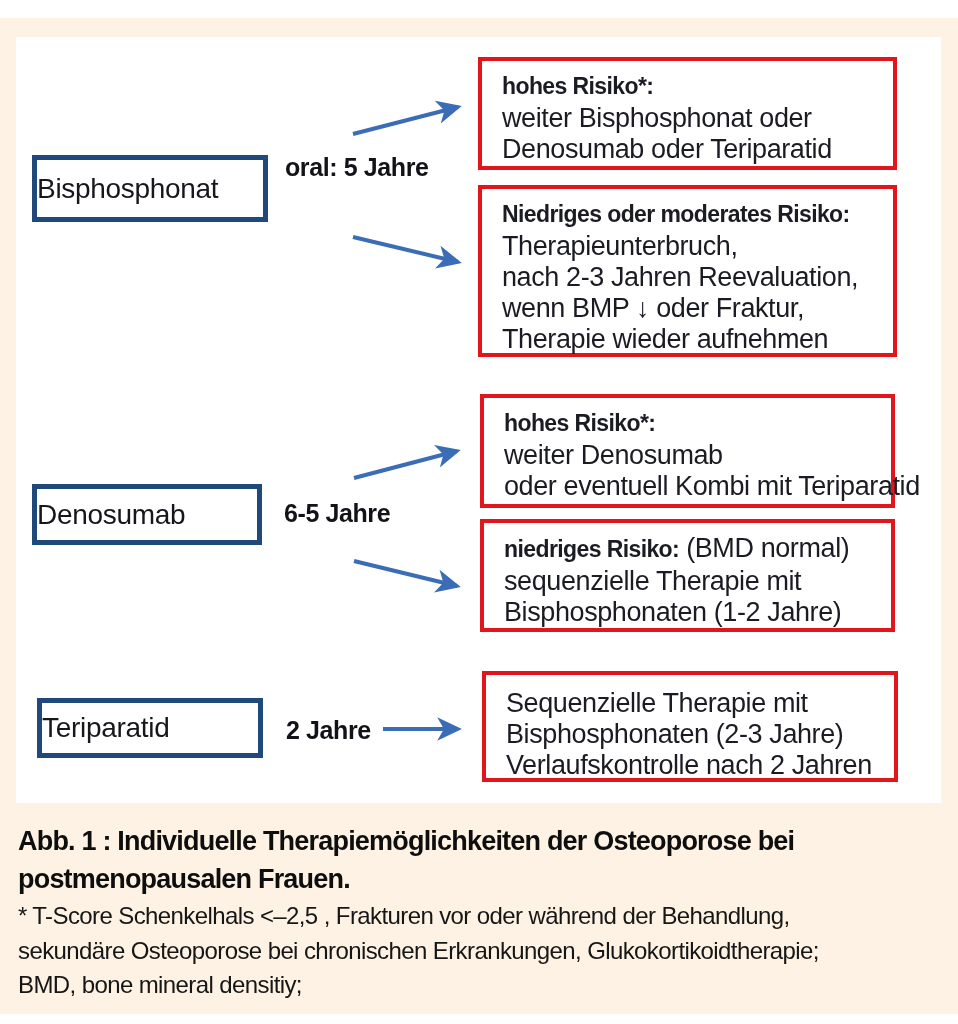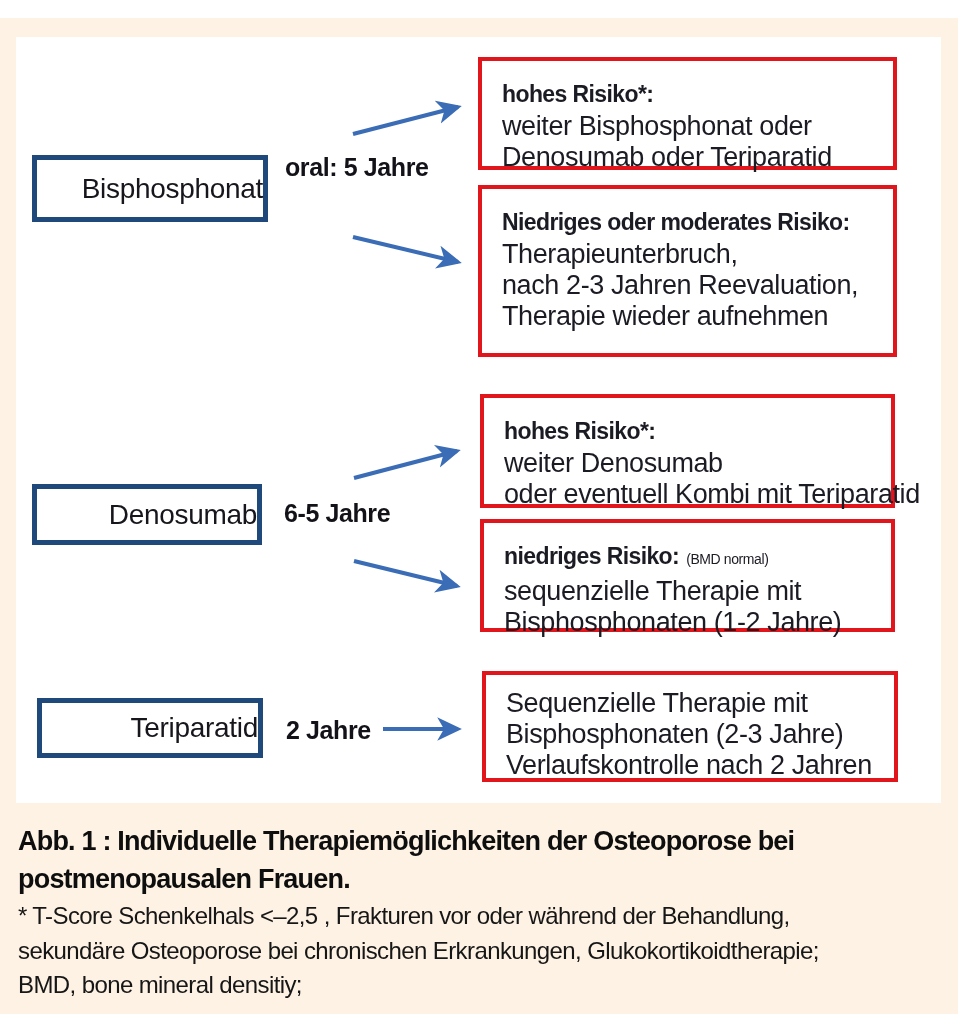--- a/index.html
+++ b/index.html
@@ -7,36 +7,36 @@
     width:958px;height:1024px;position:relative;background:#ffffff;
     font-family:"Liberation Sans", sans-serif;
     -webkit-font-smoothing:antialiased;
   }
   #stage{position:absolute;left:0;top:0;width:958px;height:1024px;overflow:hidden;}
   .cream{position:absolute;left:0;top:18px;width:958px;height:996px;background:#fdf2e3;}
   .panel{position:absolute;left:16px;top:37px;width:925px;height:766px;background:#ffffff;}
 
   .drugbox{
     position:absolute;background:#ffffff;border:5px solid #20497b;
-    display:flex;align-items:center;justify-content:flex-end;
+    display:flex;align-items:center;justify-content:flex-start;
     color:#16161c;font-size:28px;letter-spacing:-0.3px;
   }
   .duration{
     position:absolute;color:#121218;font-weight:700;font-size:25px;
     line-height:35px;letter-spacing:-0.4px;white-space:nowrap;
   }
   .redbox{
     position:absolute;background:#ffffff;border:4px solid #e1161d;
     box-sizing:border-box;color:#1b1b24;
-    padding:17px 6px 0 20px;
+    padding:9px 6px 0 20px;
   }
   .redbox .rb-title{
     font-weight:700;font-size:23px;line-height:33px;letter-spacing:-0.6px;white-space:nowrap;
   }
-  .redbox .rb-title .rb-suffix{font-weight:400;font-size:14px;letter-spacing:-0.4px;margin-left:7px;}
+  .redbox .rb-title .rb-suffix{font-weight:400;font-size:27px;letter-spacing:-0.4px;margin-left:7px;}
   .redbox .rb-line{
     font-weight:400;font-size:27px;line-height:31px;letter-spacing:-0.4px;white-space:nowrap;
   }
   .redbox.no-title{padding-top:13px;}
   svg.arrows{position:absolute;left:0;top:0;width:958px;height:1024px;pointer-events:none;}
 
   .caption-title{
     position:absolute;left:18px;top:822px;color:#0e0e0e;
     font-weight:700;font-size:27px;line-height:38px;letter-spacing:-0.8px;white-space:nowrap;
   }
@@ -89,20 +89,21 @@
   <div class="redbox" style="left:478px;top:57px;width:419px;height:113px;">
     <div class="rb-title">hohes Risiko*:</div>
     <div class="rb-line">weiter Bisphosphonat oder</div>
     <div class="rb-line">Denosumab oder Teriparatid</div>
   </div>
 
   <div class="redbox" style="left:478px;top:185px;width:419px;height:172px;">
     <div class="rb-title">Niedriges oder moderates Risiko:</div>
     <div class="rb-line">Therapieunterbruch,</div>
     <div class="rb-line">nach 2-3 Jahren Reevaluation,</div>
+    <div class="rb-line">wenn BMP ↓ oder Fraktur,</div>
     <div class="rb-line">Therapie wieder aufnehmen</div>
   </div>
 
   <div class="redbox" style="left:480px;top:394px;width:415px;height:114px;">
     <div class="rb-title">hohes Risiko*:</div>
     <div class="rb-line">weiter Denosumab</div>
     <div class="rb-line">oder eventuell Kombi mit Teriparatid</div>
   </div>
 
   <div class="redbox" style="left:480px;top:519px;width:415px;height:113px;">

